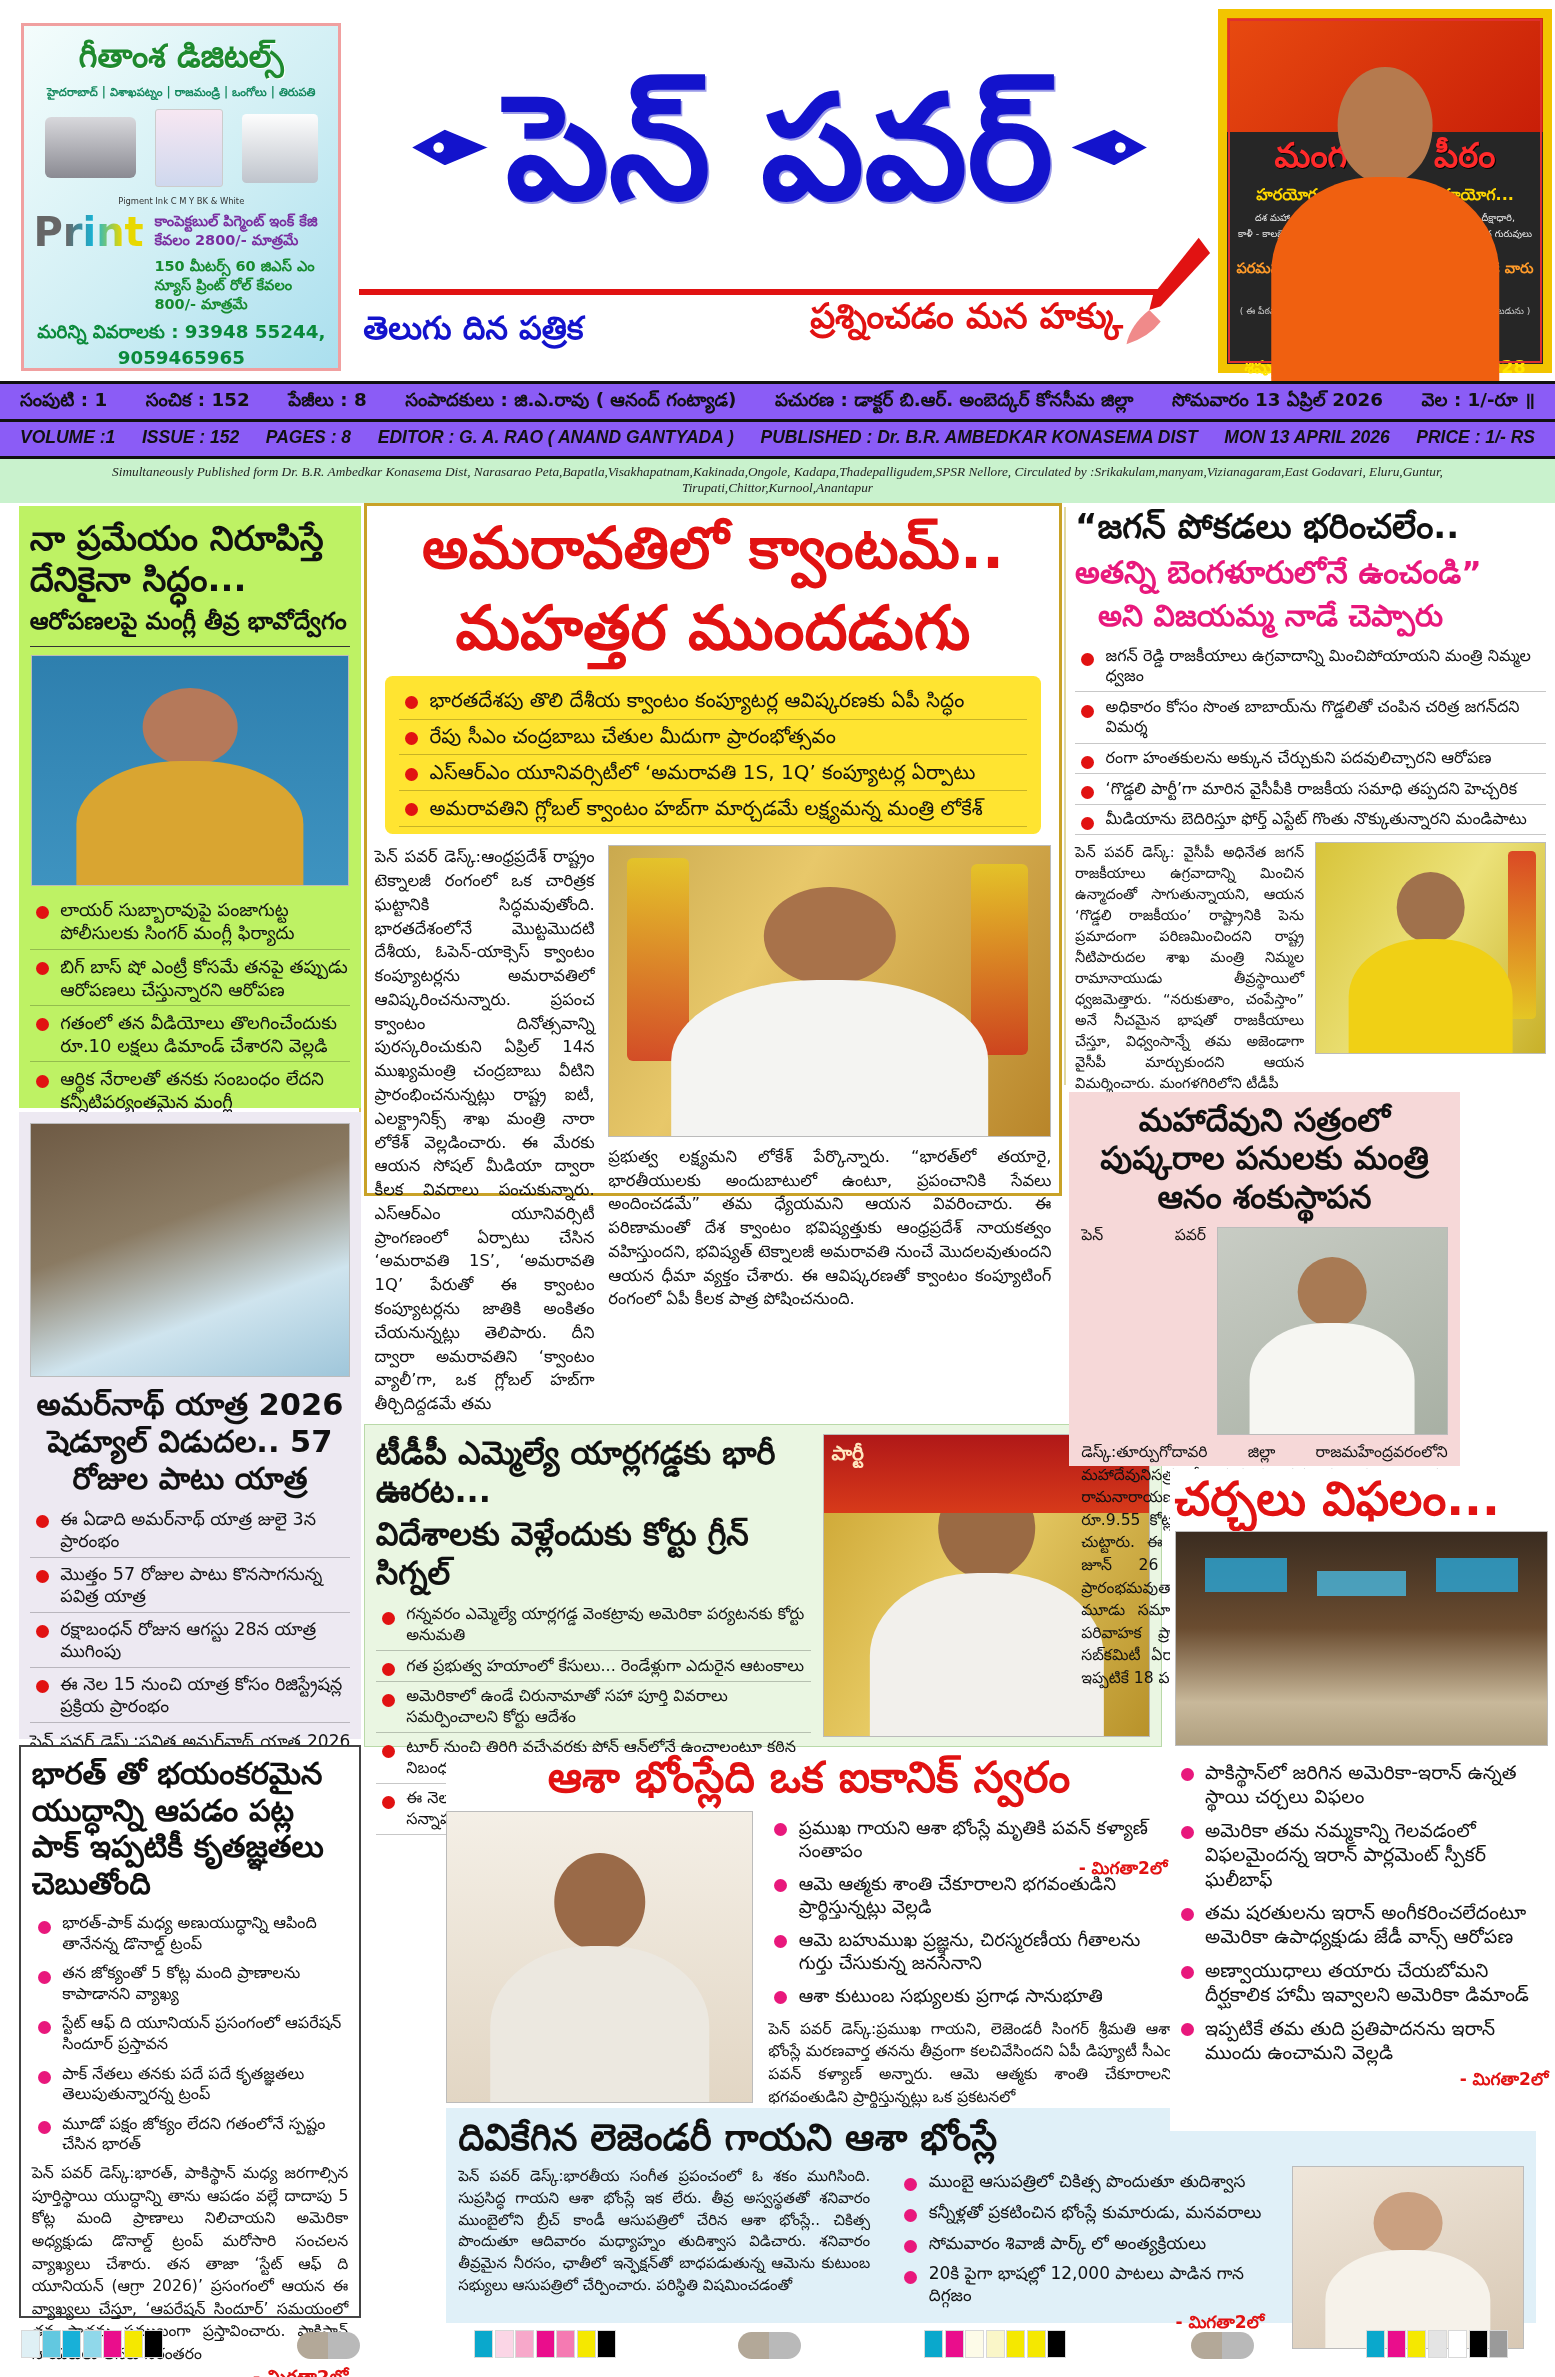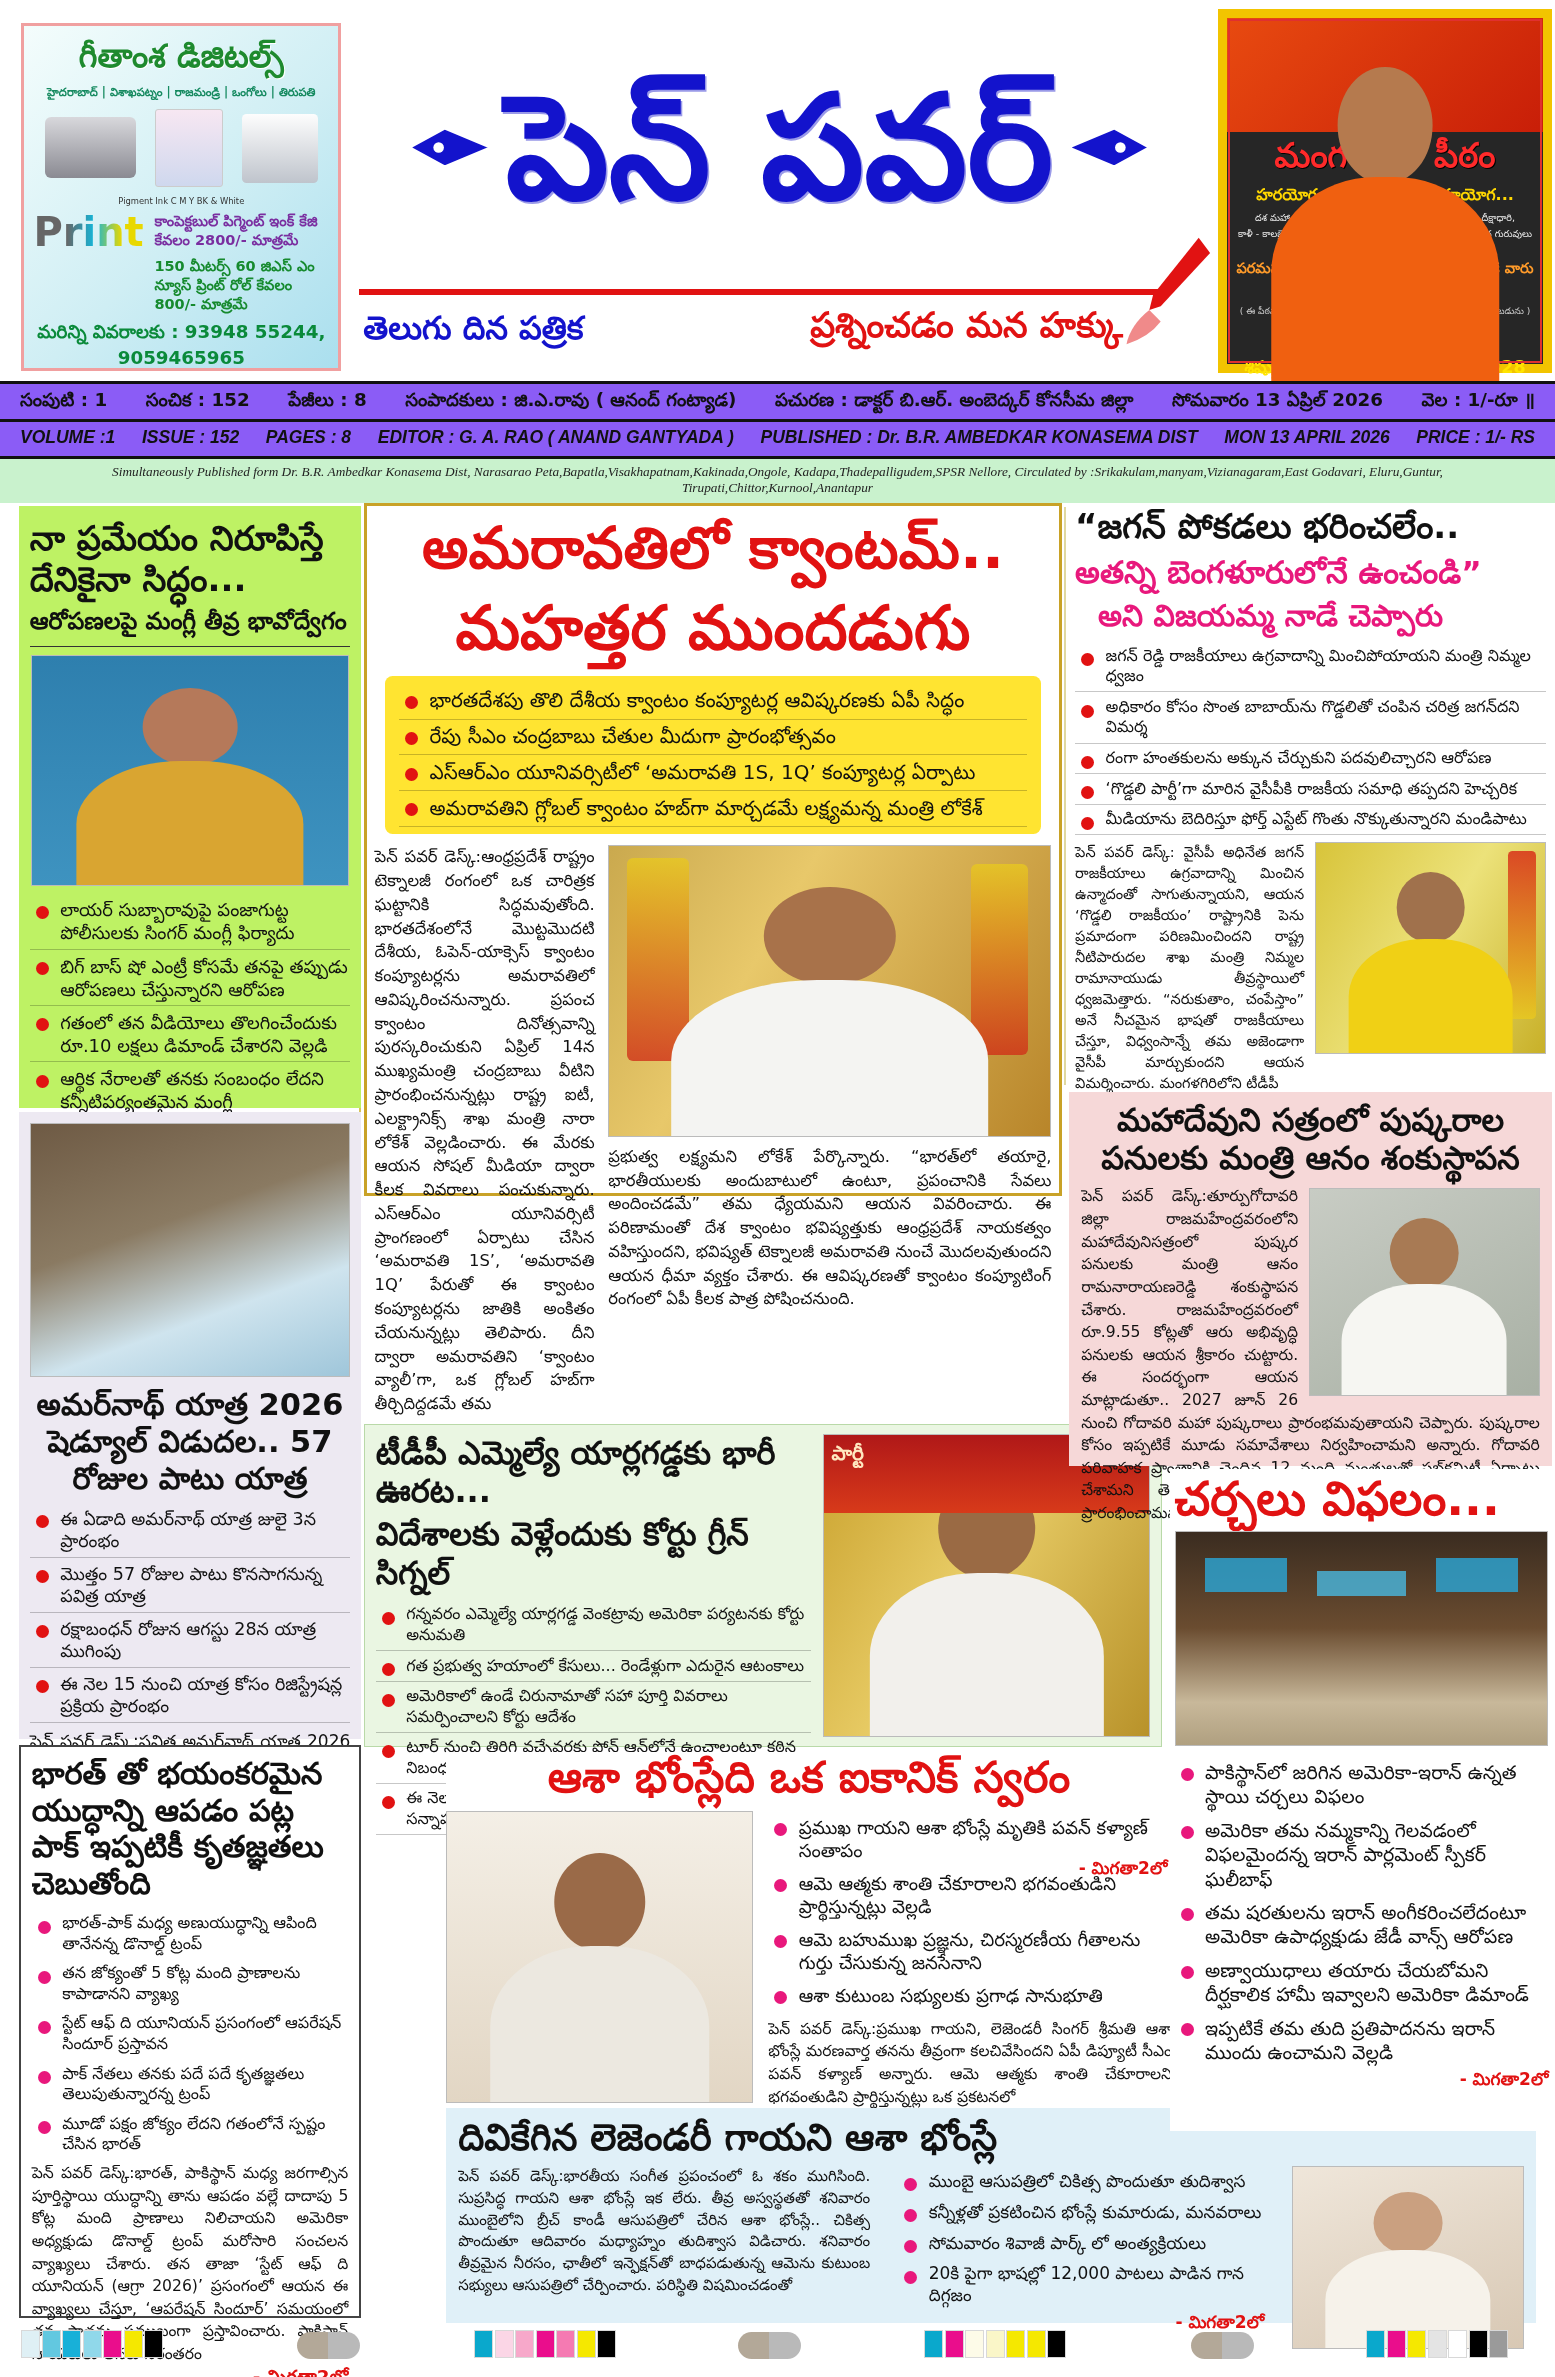--- a/index.html
+++ b/index.html
@@ -70,21 +70,21 @@
           <polygon points="2,35 62,10 108,35 62,60" fill="#1313cc" stroke="#fff" stroke-width="3"></polygon>
           <circle cx="70" cy="35" r="7" fill="#fff"></circle>
         </svg>
     </div>
     <div class="redline" style="position:absolute;left:13.7px;right:53px;top:268px;height:6.1px;"></div>
     <svg class="abs" style="right:0;top:213px;" width="99" height="114" viewBox="0 0 130 150">
       <polygon points="110,5 125,25 60,95 45,100 50,80" fill="#e11212"></polygon>
       <path d="M45 100 Q 20 120 15 145 Q 45 135 60 115 Z" fill="#f08a8a"></path>
     </svg>
     <div style="position:absolute;left:18.3px;top:288px;color:#1313cc;font-weight:900;font-size:32px;">తెలుగు దిన పత్రిక</div>
-    <div style="position:absolute;right:91px;top:284px;color:#e11212;font-weight:900;font-size:35px;">ప్రశ్నించడం మన హక్కు</div>
+    <div style="position:absolute;right:91px;top:275px;color:#e11212;font-weight:900;font-size:35px;">ప్రశ్నించడం మన హక్కు</div>
   </div>
 
   <div class="abs adR" style="left:1218px;top:9.1px;width:316px;height:346px;text-align:center;color:#fff;">
     <div class="person" style="height:114px;background:linear-gradient(135deg,#e84a10,#c81e08);--skin:#b57a4e;--shirt:#f06010;"></div>
     <div style="color:#ff2a2a;font-weight:900;font-size:34px;margin-top:3px;text-shadow:0.8px 0.8px 0 #000;">మంగళకాళీ పీఠం</div>
     <div style="color:#ffd700;font-weight:bold;font-size:16px;margin-top:1.5px;">హరయోగ... రాజయోగ... క్రియాయోగ...</div>
     <div style="color:#eee;font-size:9.5px;margin:4.6px 6.1px 0 6.1px;">దశ మహా విద్యాది మంత్ర శాస్త్ర సిద్ధులు, సహస్ర రుద్రాక్ష ధారణా దీక్షాధారి,</div>
     <div style="color:#eee;font-size:9.5px;margin:1.5px 4.6px 0 4.6px;">కాళీ - కాలభైరవ - ప్రత్యంగిరా ఉపాసకులు, హిమాలయ పరంపర - సిద్ధ గురువులు అయిన</div>
     <div style="color:#ff9b2a;font-weight:bold;font-size:14.5px;margin-top:4.6px;">పరమపూజ్య శ్రీశ్రీశ్రీ పరమేశ్వరానందగిరి స్వామీజీ వారు</div>
     <div style="color:#ffd700;font-weight:bold;font-size:15.2px;margin-top:1.5px;">పీఠాధిపతి - మంగళకాళీ పీఠం</div>
@@ -256,21 +256,21 @@
       <div style="width:229px;">
         <div class="body-text" style="font-size:14.5px;">పెన్ పవర్ డెస్క్: వైసీపీ అధినేత జగన్ రాజకీయాలు ఉగ్రవాదాన్ని మించిన ఉన్మాదంతో సాగుతున్నాయని, ఆయన ‘గొడ్డలి రాజకీయం’ రాష్ట్రానికి పెను ప్రమాదంగా పరిణమించిందని రాష్ట్ర నీటిపారుదల శాఖ మంత్రి నిమ్మల రామానాయుడు తీవ్రస్థాయిలో ధ్వజమెత్తారు. “నరుకుతాం, చంపేస్తాం” అనే నీచమైన భాషతో రాజకీయాలు చేస్తూ, విధ్వంసాన్నే తమ అజెండాగా వైసీపీ మార్చుకుందని ఆయన విమర్శించారు. మంగళగిరిలోని టీడీపీ</div>
         <div class="more" style="font-size:17px;margin-top:4.6px;text-align:center;">- మిగతా2లో</div>
       </div>
       <div class="photo person" style="flex:1;height:210px;background:linear-gradient(120deg,#d8c43a 0%,#ece27a 50%,#c8b028 100%);--skin:#a0714c;--shirt:#f0d015;">
         <div style="position:absolute;right:4%;top:4%;width:12%;height:80%;background:linear-gradient(180deg,#d83018,#e8c820);border-radius:4.6px;opacity:.85;"></div>
       </div>
     </div>
   </div>
 
-  <div class="abs rosebg" style="left:1069px;top:1092px;width:483px;height:374px;box-sizing:border-box;padding:9.1px 12.2px;">
+  <div class="abs rosebg" style="left:1069px;top:1092px;width:391px;height:374px;box-sizing:border-box;padding:9.1px 12.2px;">
     <div class="hl" style="font-size:32px;text-align:center;">మహాదేవుని సత్రంలో పుష్కరాల పనులకు మంత్రి ఆనం శంకుస్థాపన</div>
     <div style="margin-top:7.6px;">
       <div class="photo person" style="float:right;width:229px;height:206px;margin:3px 0 6.1px 10.7px;background:linear-gradient(150deg,#c8ccc4,#a8b0a4);--skin:#a87a54;--shirt:#f6f6f2;"></div>
       <div class="body-text" style="font-size:15.6px;">పెన్ పవర్ డెస్క్:తూర్పుగోదావరి జిల్లా రాజమహేంద్రవరంలోని మహాదేవునిసత్రంలో పుష్కర పనులకు మంత్రి ఆనం రామనారాయణరెడ్డి శంకుస్థాపన చేశారు. రాజమహేంద్రవరంలో రూ.9.55 కోట్లతో ఆరు అభివృద్ధి పనులకు ఆయన శ్రీకారం చుట్టారు. ఈ సందర్భంగా ఆయన మాట్లాడుతూ.. 2027 జూన్ 26 నుంచి గోదావరి మహా పుష్కరాలు ప్రారంభమవుతాయని చెప్పారు. పుష్కరాల కోసం ఇప్పటికే మూడు సమావేశాలు నిర్వహించామని అన్నారు. గోదావరి పరివాహక ప్రాంతానికి చెందిన 12 మంది మంత్రులతో సబ్‌కమిటీ ఏర్పాటు చేశామని తెలిపారు. పుష్కరాల కోసం ఇప్పటికే 18 పనులు ప్రారంభించామన్నారు.</div>
     </div>
   </div>
 
   <div class="abs" style="left:1170px;top:1469px;width:383px;height:662px;background:#fff;box-sizing:border-box;padding:1.5px 4.6px;">
     <div class="hl" style="color:#e11212;font-size:47px;">చర్చలు విఫలం...</div>
     <div class="photo" style="height:213px;margin-top:4.6px;background:linear-gradient(180deg,#3a2c20 0%,#6a4c30 45%,#c8b89a 80%,#b0a080 100%);">

